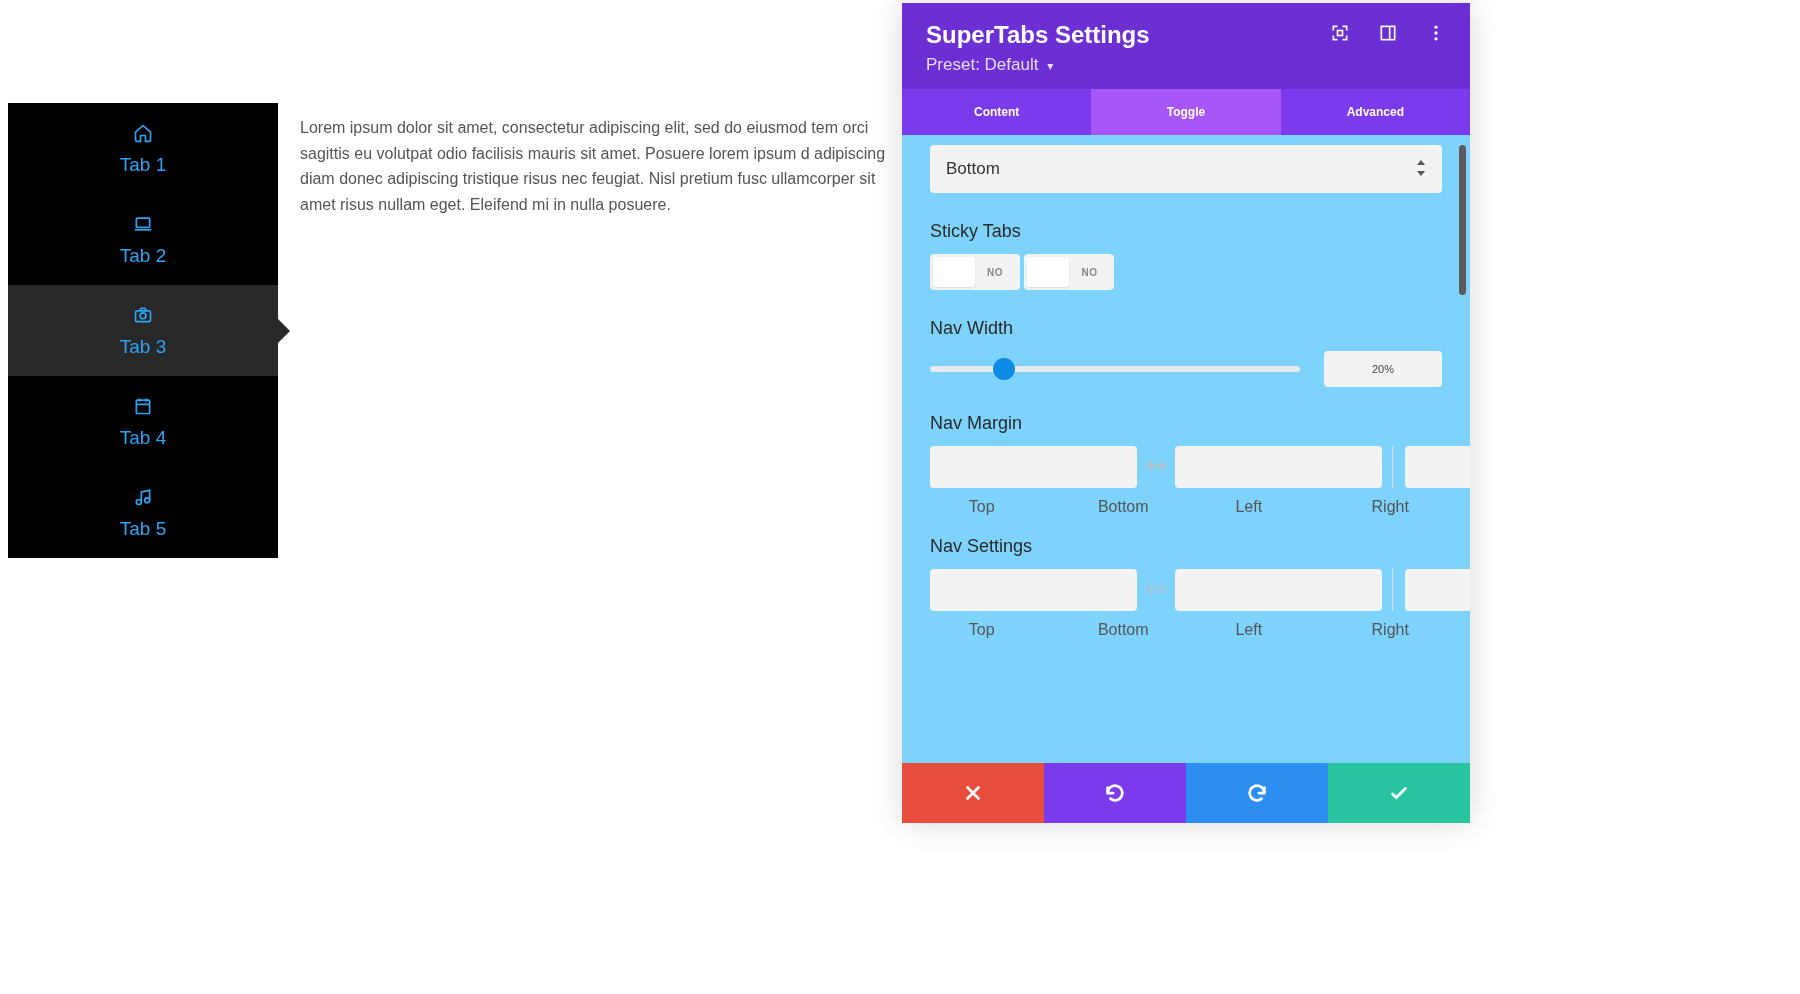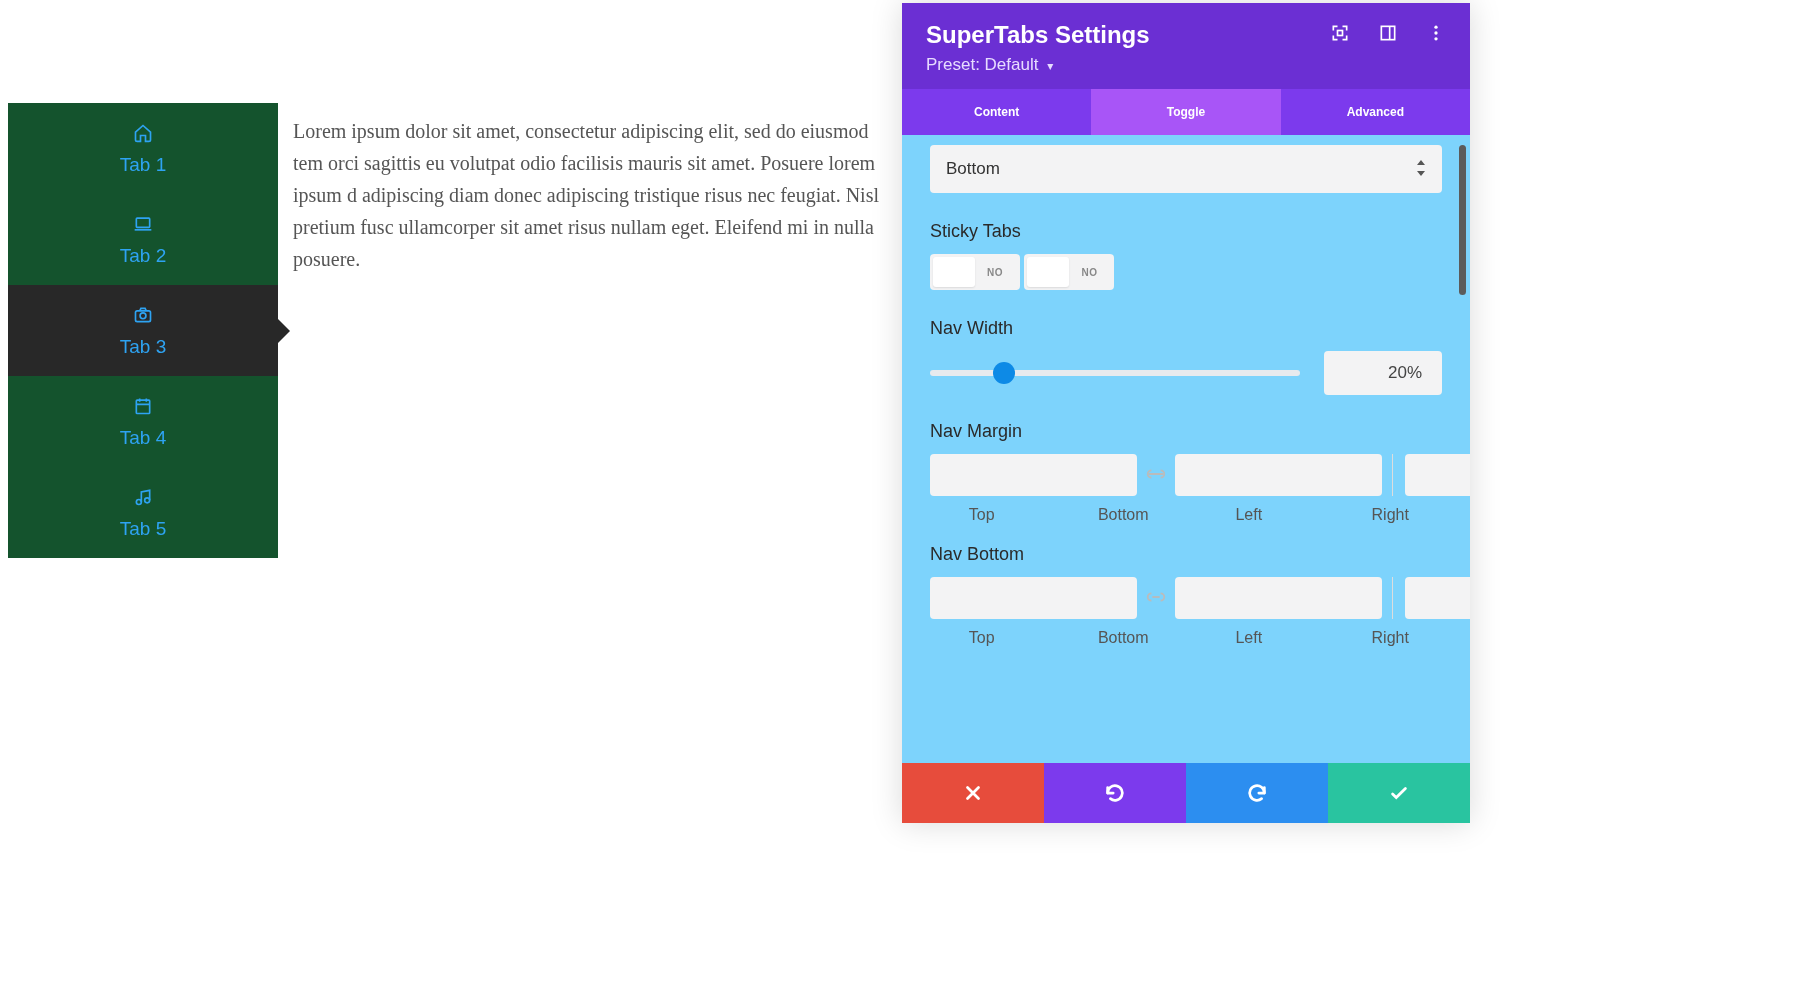--- a/index.html
+++ b/index.html
@@ -15,21 +15,21 @@
   
   .preview {
     position: absolute;
     left: 8px;
     top: 103px;
     width: 890px;
     display: flex;
   }
   .tab-nav {
     width: 270px;
-    background: #14532d;
+    background: #000000;
   }
   .tab-item {
     display: flex;
     flex-direction: column;
     align-items: center;
     justify-content: center;
     height: 91px;
     color: #2ea3f2;
     font-size: 19px;
     cursor: pointer;
@@ -54,25 +54,24 @@
     width: 22px;
     height: 22px;
     margin-bottom: 10px;
     display:flex;align-items:center;justify-content:center;
     color:#2ea3f2;
   }
   .tab-item .tlabel { font-weight: 400; }
 
   .tab-content {
     flex: 1;
-    padding: 12px 0 0 15px;
+    padding: 12px 0 0 22px;
     color:#555;
-    font-size: 20px;
+    font-size: 16px;
     line-height: 1.6;
-    font-family: Liberation Serif, serif;
   }
 
   
   .panel {
     position: absolute;
     right: 330px;
     top: 3px;
     width: 568px;
     height: 820px;
     background: #7dd3fc;
@@ -190,24 +189,24 @@
     left:20%;
     width:22px;height:22px;
     background:#0d8ae6;
     border-radius:50%;
     transform:translate(-50%,-50%);
   }
   .slider-val {
     background:#f3f3f4;
     border-radius:4px;
     padding:12px 20px;
-    font-size:17px;
+    font-size:11px;
     color:#444;
     min-width:118px;
-    text-align:right;
+    text-align:center;
   }
 
   .spacing-group { margin-bottom: 20px; }
   .spacing-row {
     display:flex;
     gap:10px;
     align-items:stretch;
   }
   .spacing-half { flex:1; display:flex; gap:8px; position:relative; }
   .spacing-half + .spacing-half { border-left:1px solid #ddd; padding-left:12px; }
@@ -421,21 +420,21 @@
         <div class="spc-label-half">
           <div class="spc-label">Left</div>
           <div class="spc-gap"></div>
           <div class="spc-label">Right</div>
         </div>
       </div>
     </div>
 
     
     <div class="spacing-group">
-      <div class="setting-label">Nav Bottom</div>
+      <div class="setting-label">Nav Settings</div>
       <div class="spacing-row">
         <div class="spacing-half">
           <input class="spc-input" value="" style="">
           <span class="link-icon">
             <svg viewBox="0 0 24 12" width="22" height="12" fill="none" stroke="currentColor" stroke-width="2">
                 <path d="M8 6h8"></path>
                 <path d="M7 2a4 4 0 0 0 0 8M17 2a4 4 0 0 1 0 8"></path>
               </svg>
           </span>
           <input class="spc-input" value="" style="">

